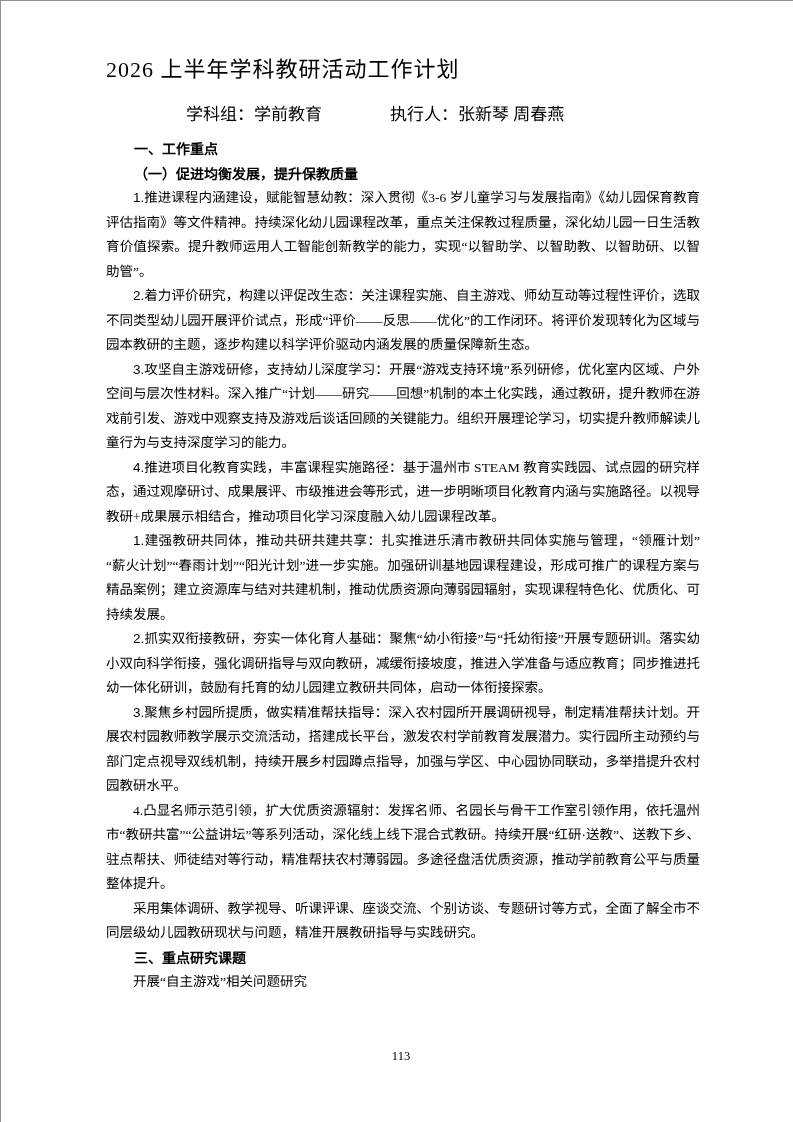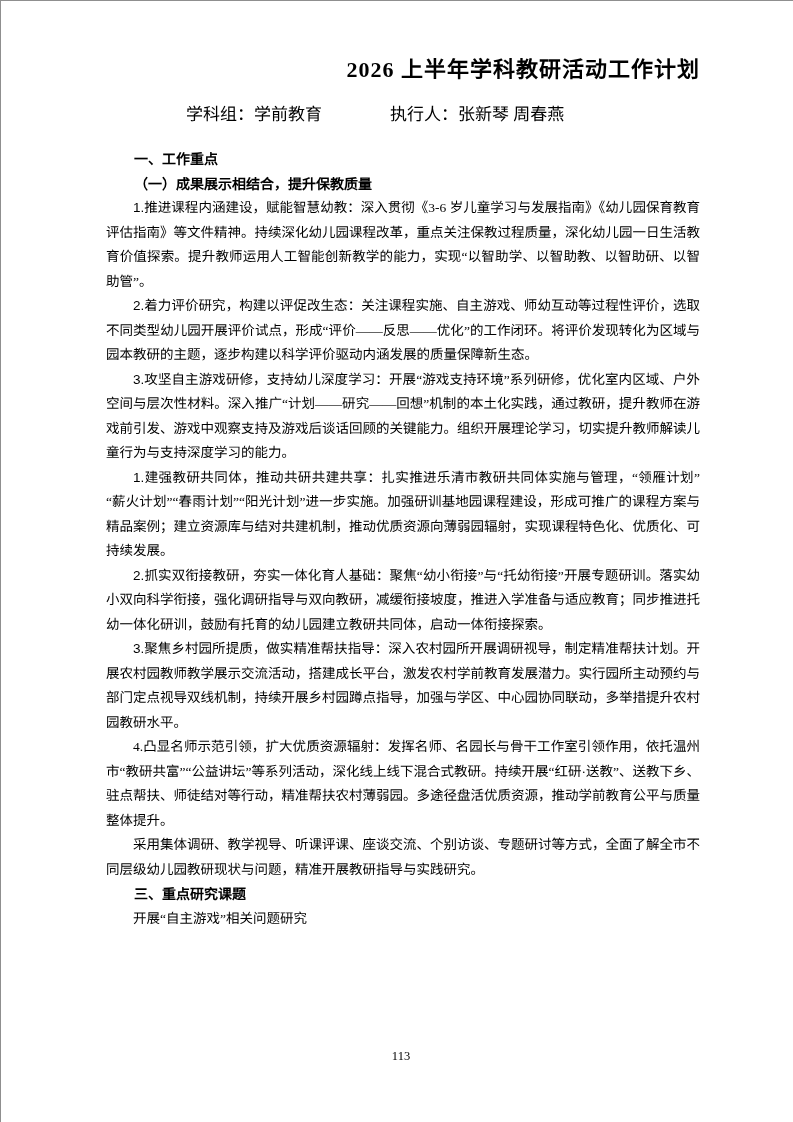--- a/index.html
+++ b/index.html
@@ -15,36 +15,36 @@
     color: #000000;
     font-family: "Liberation Serif", "DejaVu Serif", serif;
   }
   .content {
     box-sizing: border-box;
     padding: 52px 93px 0 105px;
   }
   .doc-title {
     font-size: 22px;
     line-height: 34px;
-    font-weight: 700;
-    text-align: right;
+    font-weight: 400;
+    text-align: left;
     letter-spacing: 1px;
     white-space: nowrap;
   }
   .doc-meta {
     margin-top: 14px;
     padding-left: 80px;
     font-size: 17px;
     line-height: 27px;
     display: flex;
     white-space: nowrap;
   }
   .meta-exec { margin-left: 68px; }
   .body-text {
-    margin-top: 19px;
+    margin-top: 9px;
     font-size: 13.5px;
     line-height: 24.5px;
     text-align: justify;
   }
   .body-text p { margin: 0; }
   .h1, .h2 {
     font-weight: 700;
     text-indent: 2em;
     font-size: 14px;
     font-family: "Liberation Sans", "DejaVu Sans", sans-serif;
@@ -73,25 +73,26 @@
 
     <div class="doc-title">2026 上半年学科教研活动工作计划</div>
 
     <div class="doc-meta">
       <span><span>学科组：</span><span>学前教育</span></span>
       <span class="meta-exec"><span>执行人：</span><span>张新琴 周春燕</span></span>
     </div>
 
     <div class="body-text">
       <p class="h1">一、工作重点</p>
-      <p class="h2">（一）成果展示相结合，提升保教质量</p>
+      <p class="h2">（一）促进均衡发展，提升保教质量</p>
 
       <p class="para"><span class="lead">1.推进课程内涵建设，赋能智慧幼教：</span><span>深入贯彻《3-6 岁儿童学习与发展指南》《幼儿园保育教育评估指南》等文件精神。持续深化幼儿园课程改革，重点关注保教过程质量，深化幼儿园一日生活教育价值探索。提升教师运用人工智能创新教学的能力，实现“以智助学、以智助教、以智助研、以智助管”。</span></p>
       <p class="para"><span class="lead">2.着力评价研究，构建以评促改生态：</span><span>关注课程实施、自主游戏、师幼互动等过程性评价，选取不同类型幼儿园开展评价试点，形成“评价——反思——优化”的工作闭环。将评价发现转化为区域与园本教研的主题，逐步构建以科学评价驱动内涵发展的质量保障新生态。</span></p>
       <p class="para"><span class="lead">3.攻坚自主游戏研修，支持幼儿深度学习：</span><span>开展“游戏支持环境”系列研修，优化室内区域、户外空间与层次性材料。深入推广“计划——研究——回想”机制的本土化实践，通过教研，提升教师在游戏前引发、游戏中观察支持及游戏后谈话回顾的关键能力。组织开展理论学习，切实提升教师解读儿童行为与支持深度学习的能力。</span></p>
+      <p class="para"><span class="lead">4.推进项目化教育实践，丰富课程实施路径：</span><span>基于温州市 STEAM 教育实践园、试点园的研究样态，通过观摩研讨、成果展评、市级推进会等形式，进一步明晰项目化教育内涵与实施路径。以视导教研+成果展示相结合，推动项目化学习深度融入幼儿园课程改革。</span></p>
 
 
       <p class="para"><span class="lead">1.建强教研共同体，推动共研共建共享：</span><span>扎实推进乐清市教研共同体实施与管理，“领雁计划”“薪火计划”“春雨计划”“阳光计划”进一步实施。加强研训基地园课程建设，形成可推广的课程方案与精品案例；建立资源库与结对共建机制，推动优质资源向薄弱园辐射，实现课程特色化、优质化、可持续发展。</span></p>
       <p class="para"><span class="lead">2.抓实双衔接教研，夯实一体化育人基础：</span><span>聚焦“幼小衔接”与“托幼衔接”开展专题研训。落实幼小双向科学衔接，强化调研指导与双向教研，减缓衔接坡度，推进入学准备与适应教育；同步推进托幼一体化研训，鼓励有托育的幼儿园建立教研共同体，启动一体衔接探索。</span></p>
       <p class="para"><span class="lead">3.聚焦乡村园所提质，做实精准帮扶指导：</span><span>深入农村园所开展调研视导，制定精准帮扶计划。开展农村园教师教学展示交流活动，搭建成长平台，激发农村学前教育发展潜力。实行园所主动预约与部门定点视导双线机制，持续开展乡村园蹲点指导，加强与学区、中心园协同联动，多举措提升农村园教研水平。</span></p>
       <p class="para"><span class="num">4.</span><span class="lead">凸显名师示范引领，扩大优质资源辐射：</span><span>发挥名师、名园长与骨干工作室引领作用，依托温州市“教研共富”“公益讲坛”等系列活动，深化线上线下混合式教研。持续开展“红研·送教”、送教下乡、驻点帮扶、师徒结对等行动，精准帮扶农村薄弱园。多途径盘活优质资源，推动学前教育公平与质量整体提升。</span></p>
 
       <p class="para">采用集体调研、教学视导、听课评课、座谈交流、个别访谈、专题研讨等方式，全面了解全市不同层级幼儿园教研现状与问题，精准开展教研指导与实践研究。</p>
 
       <p class="h1">三、重点研究课题</p>

